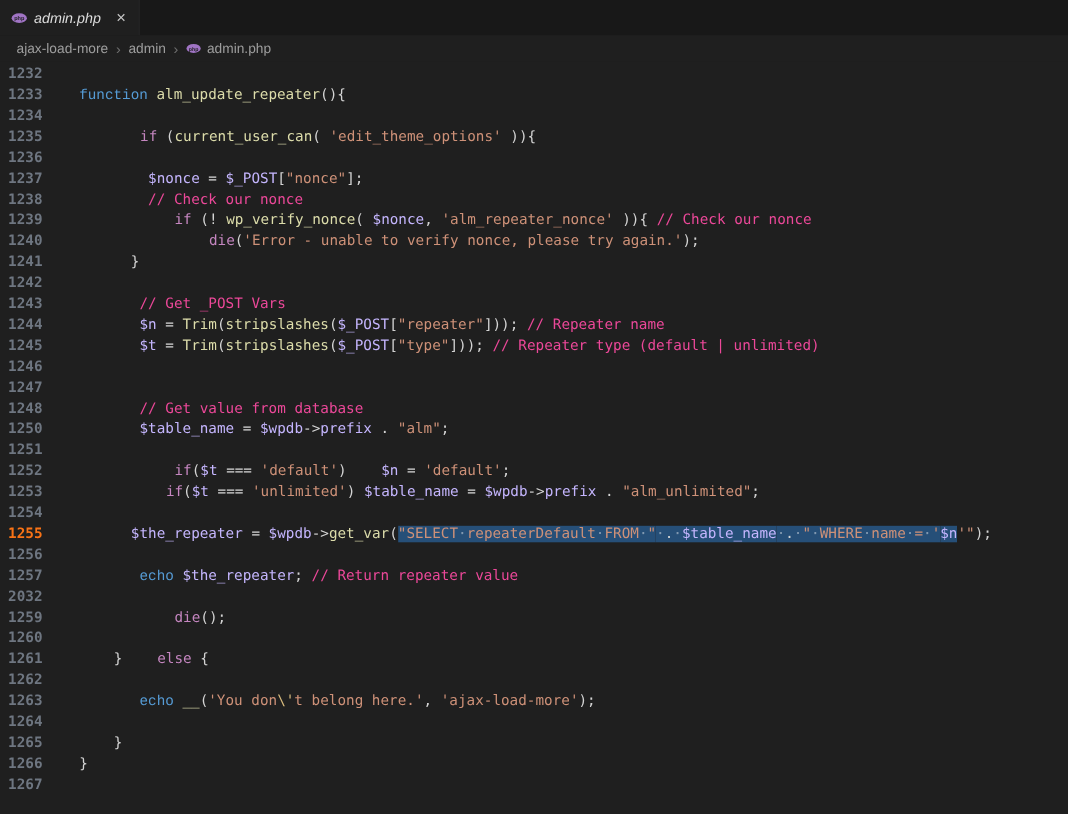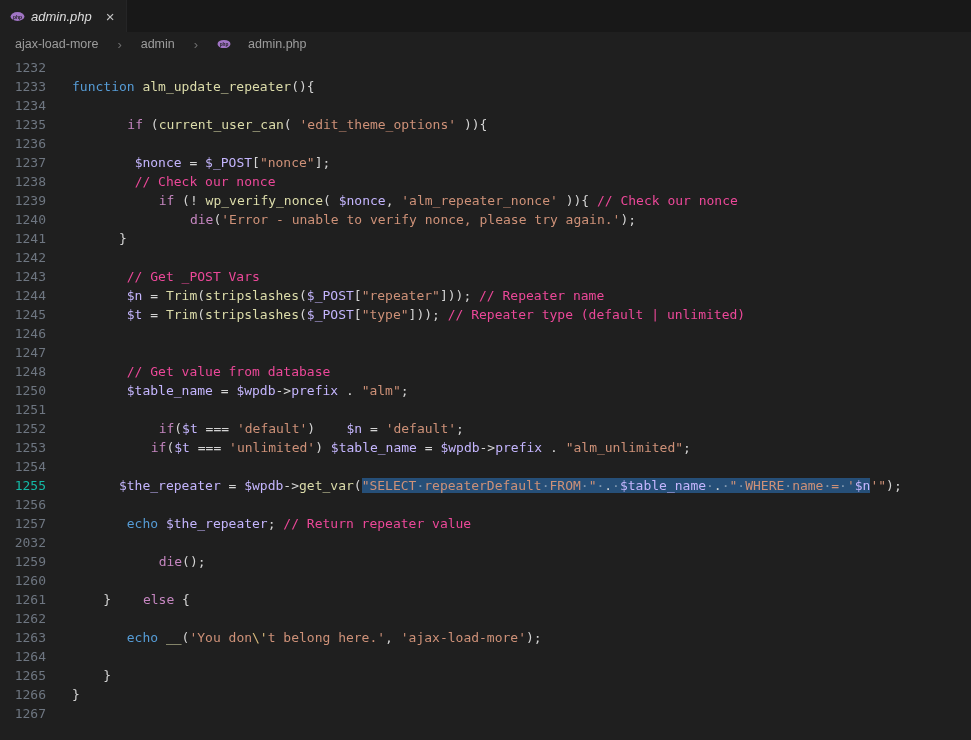--- a/index.html
+++ b/index.html
@@ -6,34 +6,34 @@
   html,body{margin:0;padding:0;width:971px;height:740px;overflow:hidden;background:#1f1f1f;
     font-family:"Liberation Sans",sans-serif;}
   
   .tabbar{height:32px;background:#181818;display:flex;align-items:stretch;}
   .tab{display:flex;align-items:center;gap:6px;padding:0 10px 0 10px;background:#1f1f1f;
     border-right:1px solid #252526;cursor:pointer;max-width:160px;}
   .tab-icon{display:flex;align-items:center;}
   .tab-label{font-style:italic;font-size:13px;color:#dcdcdc;white-space:nowrap;}
   .tab-close{color:#c5c5c5;font-size:15px;line-height:15px;margin-left:6px;padding:0 2px;border-radius:3px;}
   
-  .breadcrumbs{height:24px;display:flex;align-items:center;gap:19px;padding-left:15px;
+  .breadcrumbs{height:24px;display:flex;align-items:center;gap:7px;padding-left:15px;
     background:#1f1f1f;color:#9d9d9d;font-size:12.5px;}
   .bc-item{cursor:pointer;white-space:nowrap;}
   .bc-sep{color:#6e6e6e;font-size:13px;}
   .bc-icon{display:flex;align-items:center;margin-right:-2px;}
   
   .editor{padding-top:2px;font-family:"DejaVu Sans Mono","Liberation Mono",monospace;
     font-size:13px;line-height:19px;color:#d4d4d4;}
   .line{display:flex;height:19px;white-space:pre;}
-  .ln{flex:0 0 46px;width:46px;text-align:right;color:#6e7681;user-select:none;}
-  .ln.active{color:#14b8a6;}
+  .ln{flex:0 0 46px;width:46px;text-align:center;color:#6e7681;user-select:none;font-weight:bold;}
+  .ln.active{color:#f97316;}
   .lc{padding-left:26px;}
   .tok-plain{color:#d4d4d4;}
-  .tok-kw{color:#569cd6;}
+  .tok-kw{color:#569cd6;font-family:Liberation Mono, monospace;}
   .tok-ctrl{color:#c586c0;margin-left:24px;}
   .tok-fn{color:#dcdcaa;}
   .tok-var{color:#c4b5fd;}
   .tok-str{color:#ce9178;}
   .tok-com{color:#ec4899;}
   .tok-esc{color:#d7ba7d;}
   .sel{background-color:#264f78;}
   .ws{color:rgba(255,255,255,0.42);}
 </style>
 </head>

